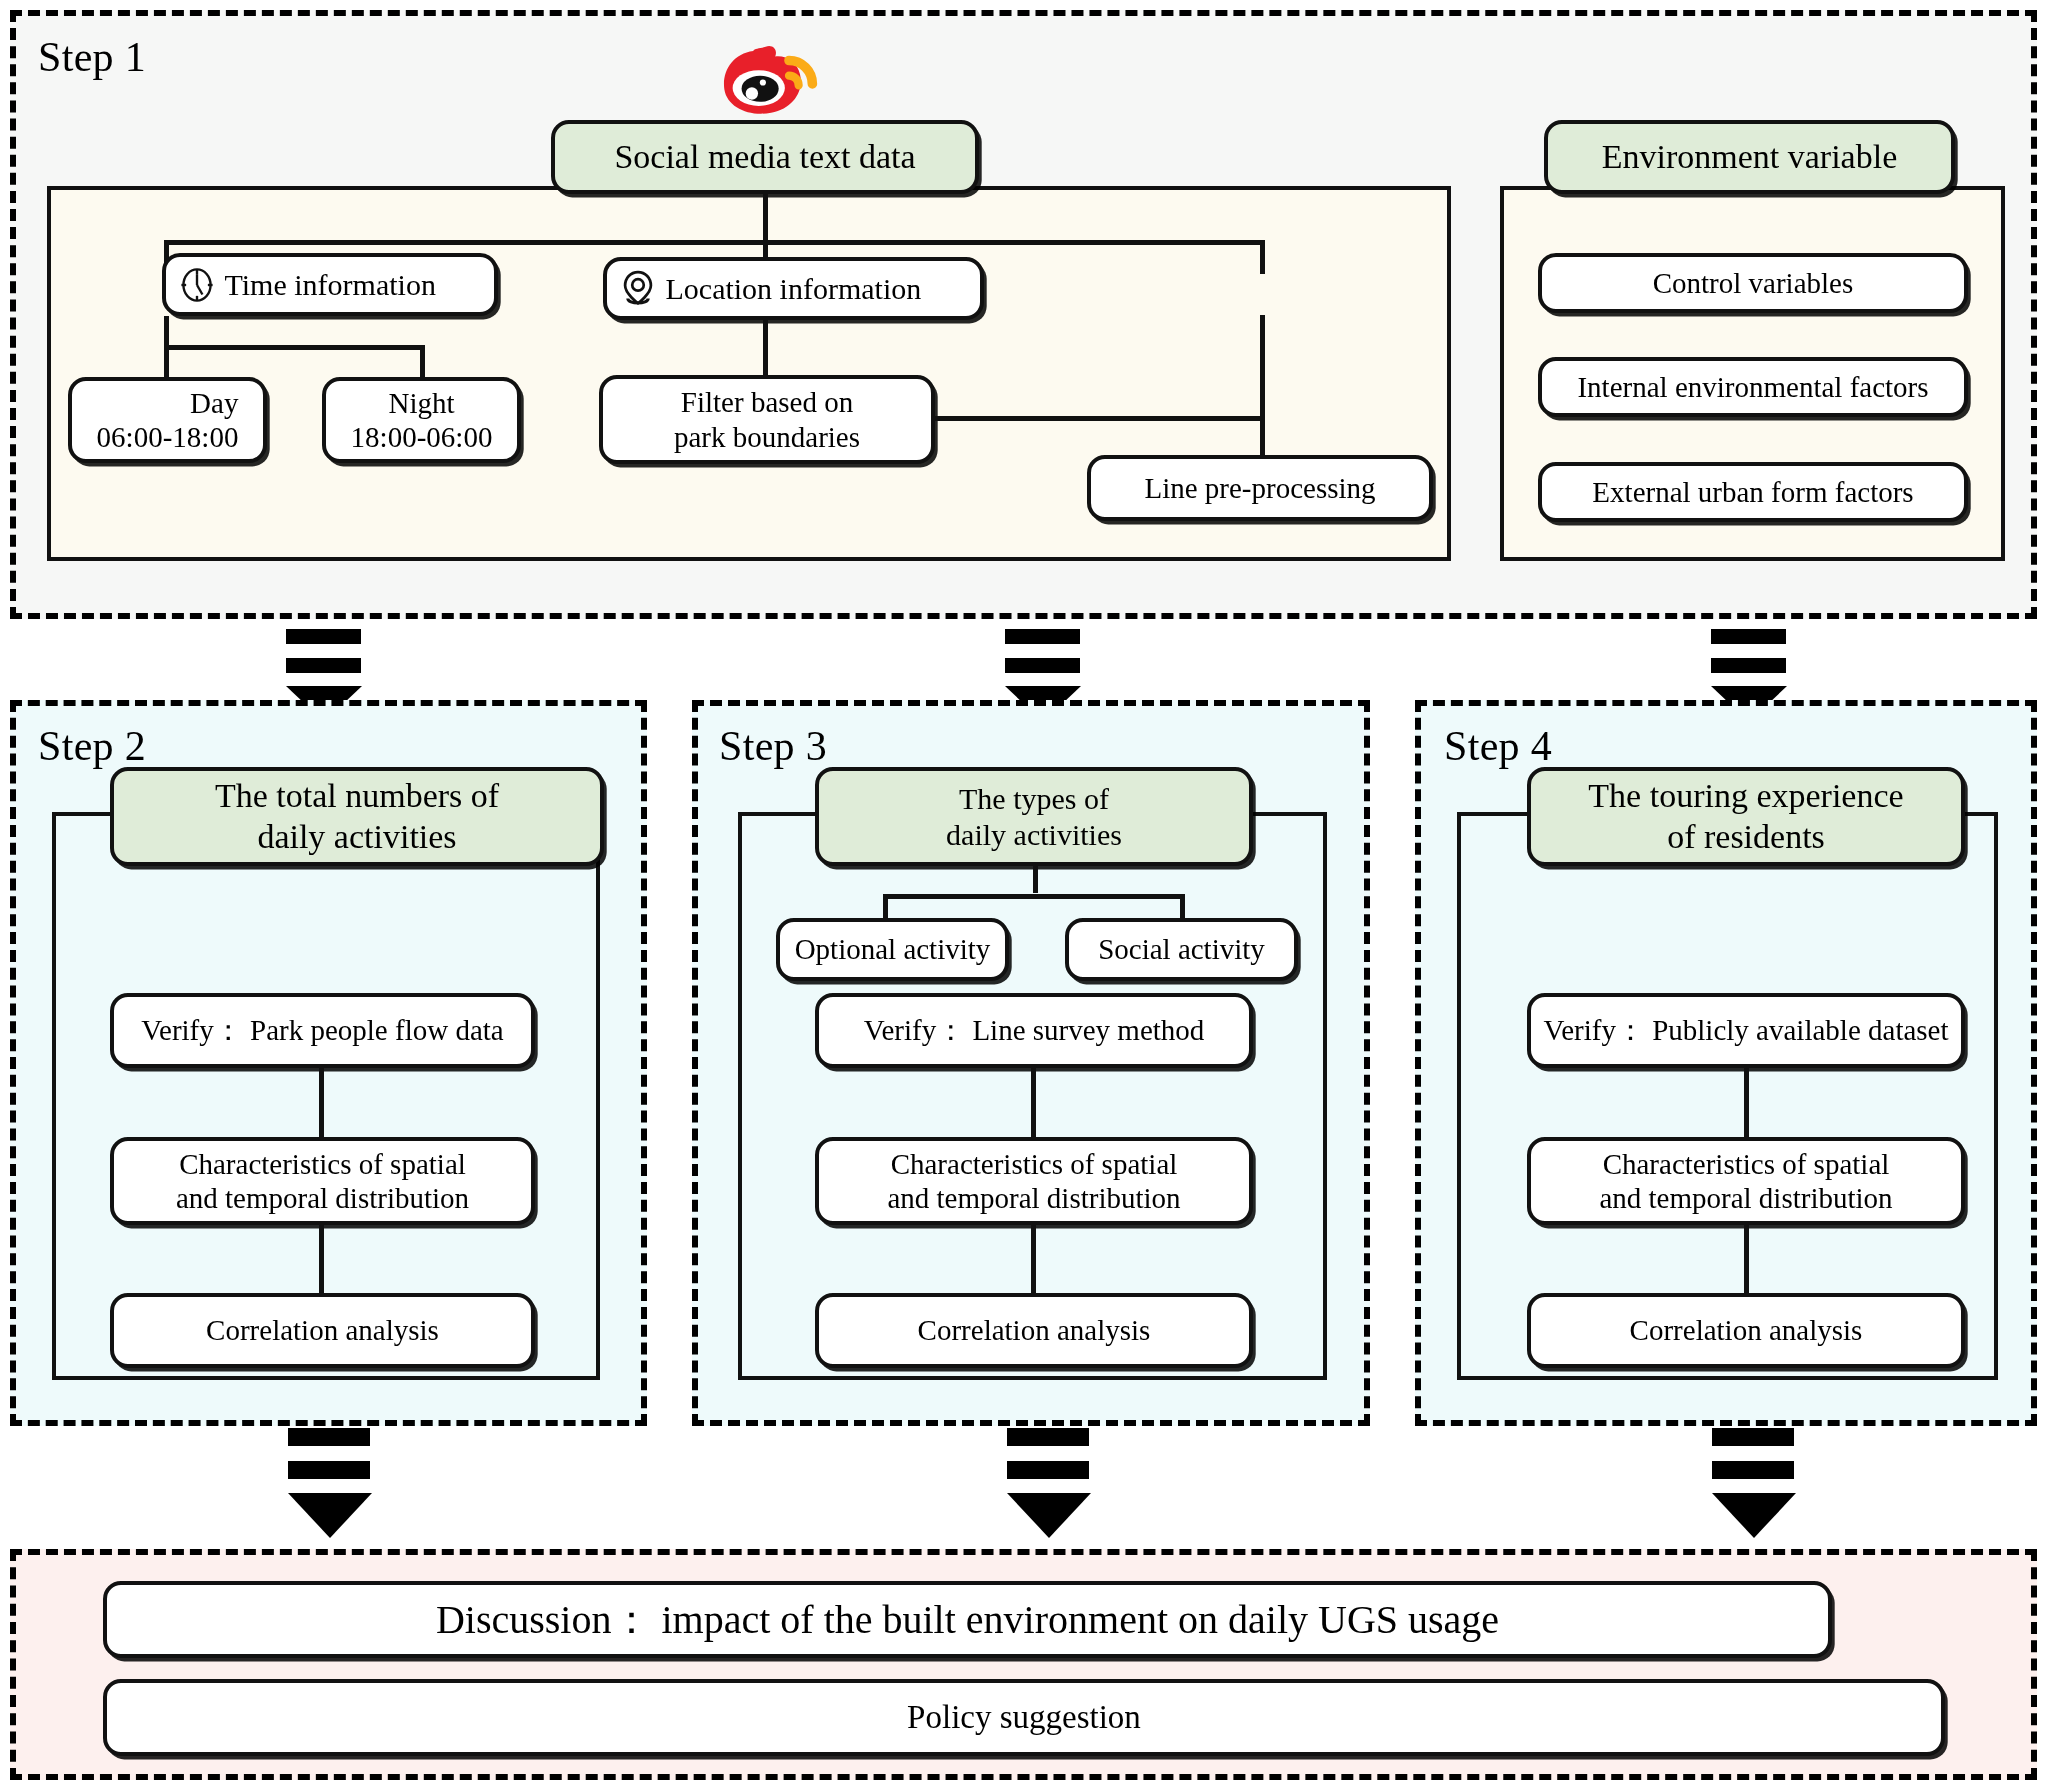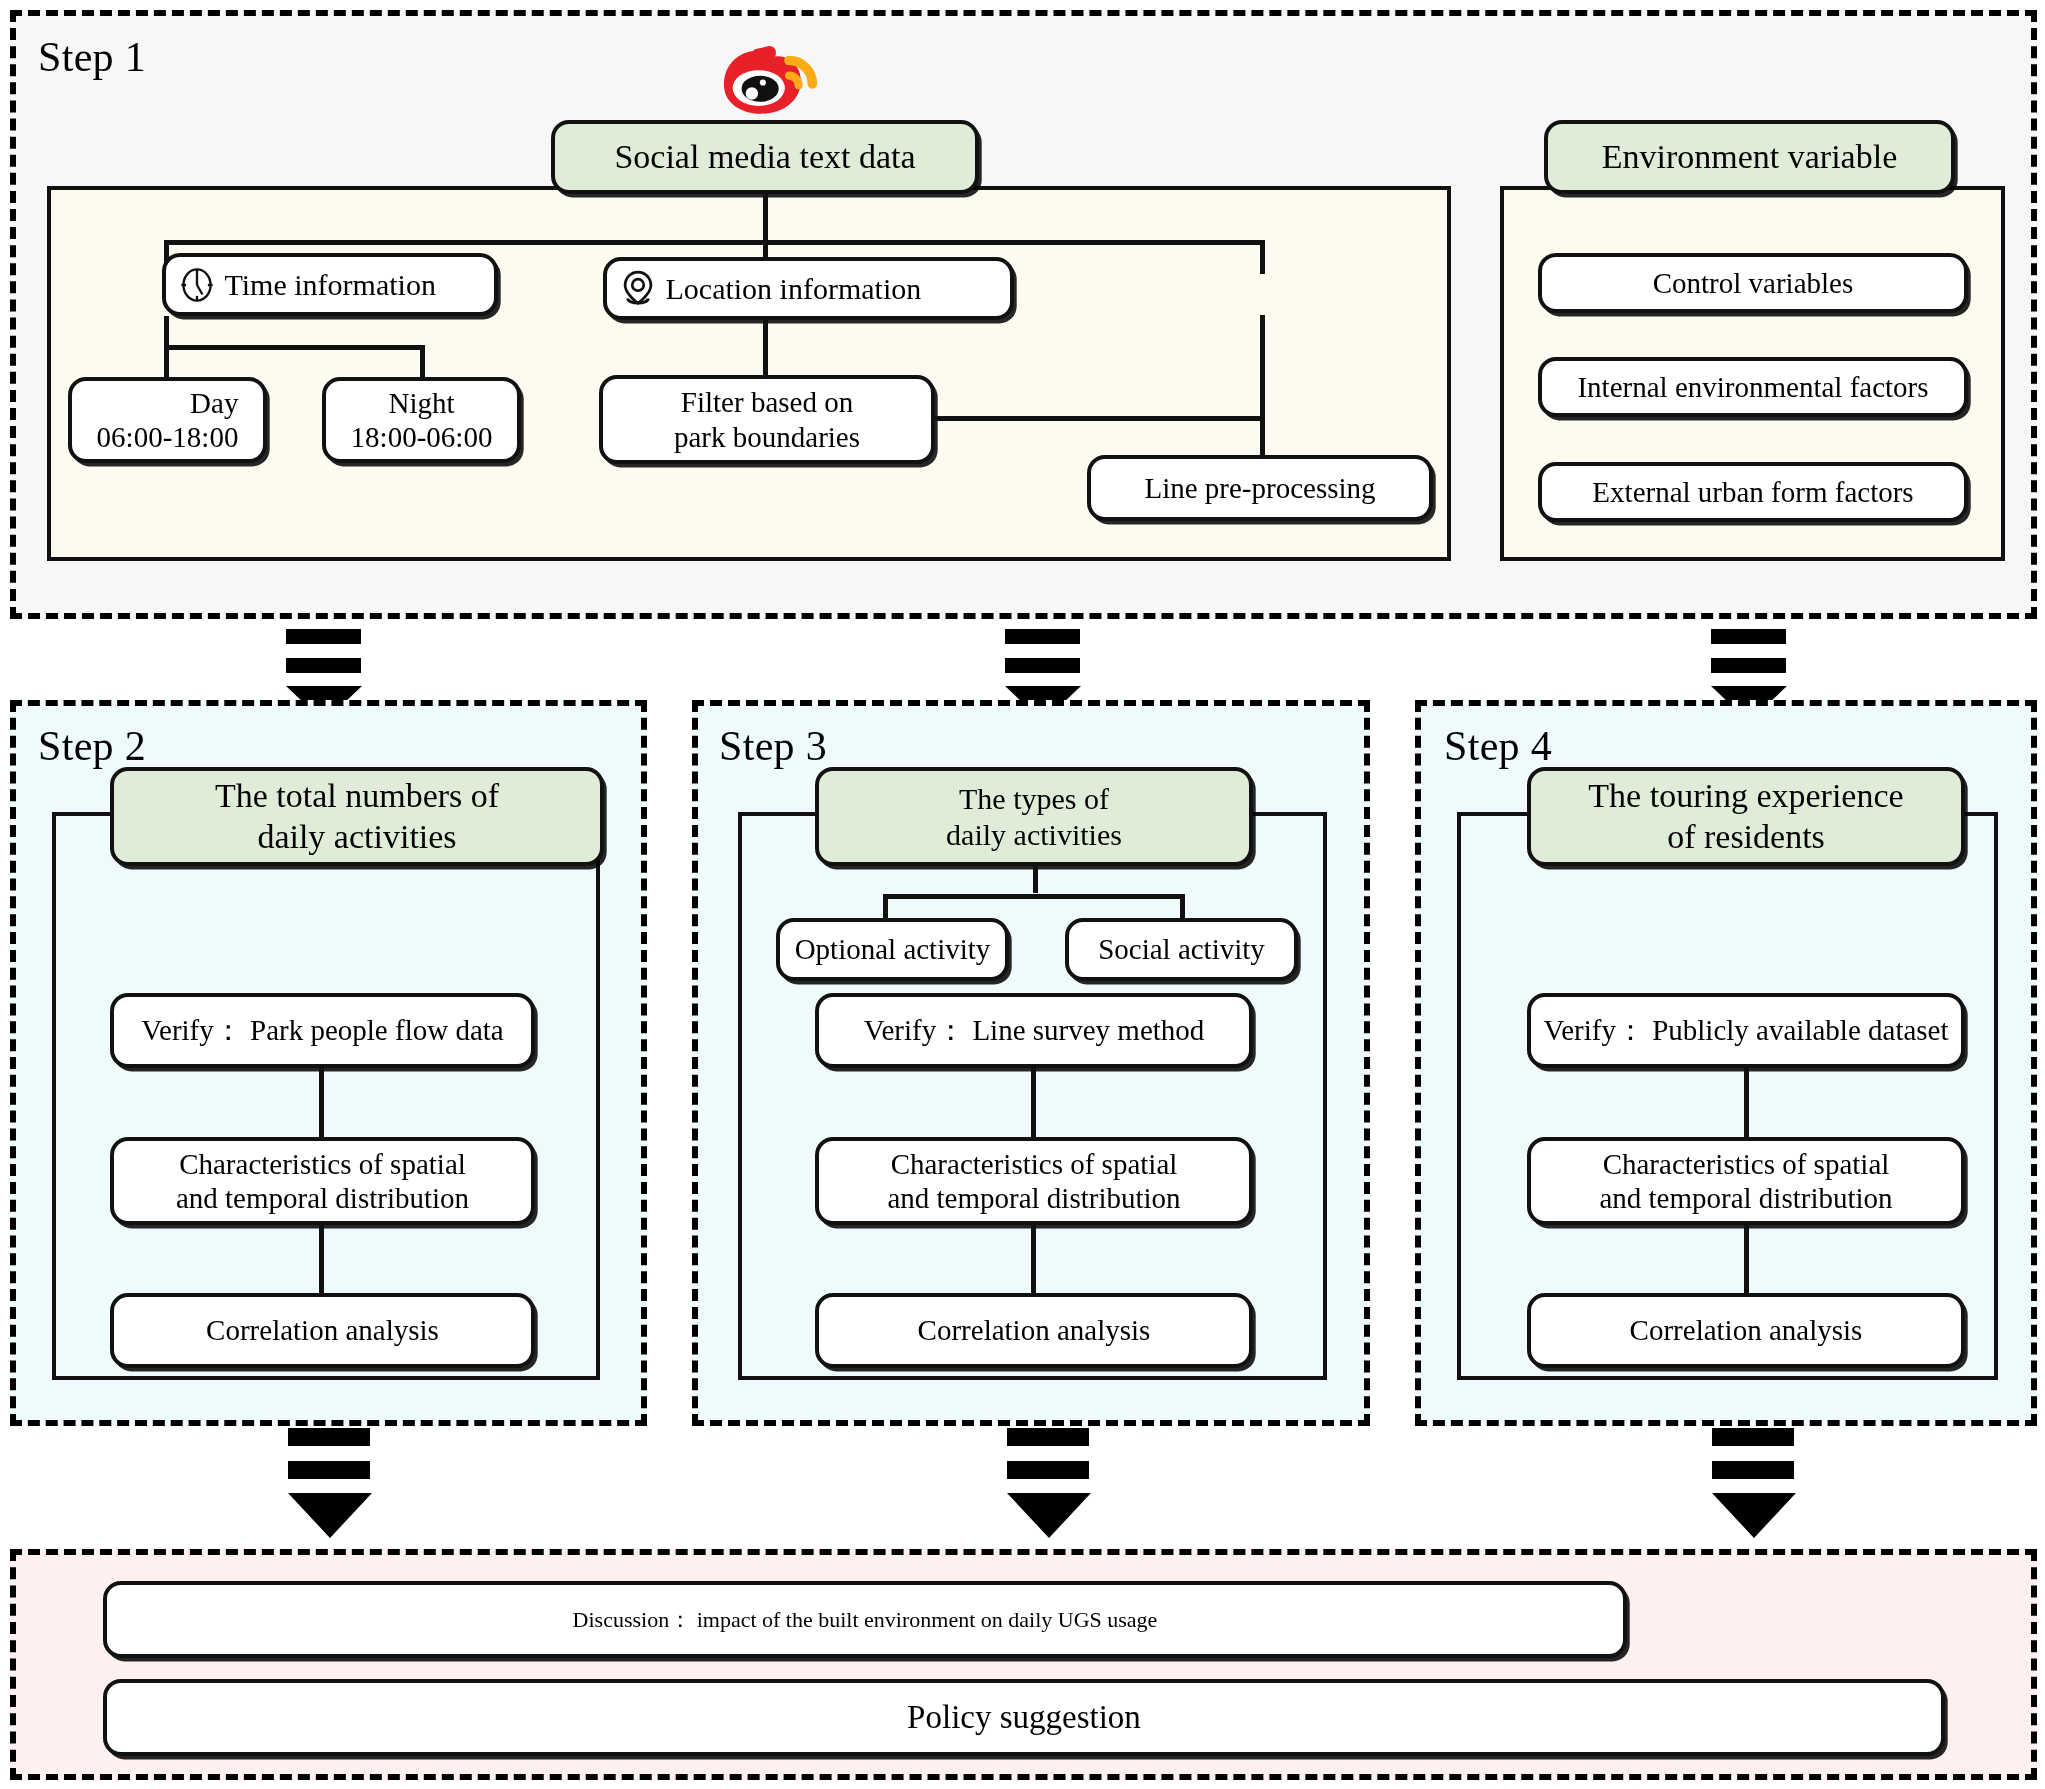--- a/index.html
+++ b/index.html
@@ -136,21 +136,21 @@
         <line x1="28" y1="44" x2="28" y2="51" stroke="#111" stroke-width="3.5"></line>
         <line x1="5" y1="28" x2="12" y2="28" stroke="#111" stroke-width="3.5"></line>
         <line x1="44" y1="28" x2="51" y2="28" stroke="#111" stroke-width="3.5"></line>
         <line x1="28" y1="28" x2="28" y2="12" stroke="#111" stroke-width="3.5"></line>
         <line x1="28" y1="28" x2="36" y2="42" stroke="#111" stroke-width="3.5"></line>
       </svg>
     </span>
     <span class="txt">Time information</span>
   </div>
 
-  <div class="node with-icon" style="left:603px; top:257px; width:411px; height:63px; font-size:30px;">
+  <div class="node with-icon" style="left:603px; top:257px; width:381px; height:63px; font-size:30px;">
     <span style="display:inline-flex;">
       <svg width="38" height="40" viewBox="0 0 56 58">
         <path d="M28 4 C17 4 9 13 9 24 C9 36 28 50 28 50 C28 50 47 36 47 24 C47 13 39 4 28 4 Z" fill="none" stroke="#111" stroke-width="4"></path>
         <circle cx="28" cy="23" r="8.5" fill="none" stroke="#111" stroke-width="4"></circle>
         <path d="M13 43 C13 52 43 52 43 43" fill="none" stroke="#111" stroke-width="4.5"></path>
       </svg>
     </span>
     <span class="txt">Location information</span>
   </div>
 
@@ -308,21 +308,21 @@
     <div class="tri" style="margin-top:13.7px;"></div>
   </div>
   <div class="arrow2" style="left:1712px; top:1428px; width:82px;">
     <div class="bar" style="height:18px;"></div>
     <div class="bar" style="height:18px; margin-top:15px;"></div>
     <div class="tri" style="margin-top:13.7px;"></div>
   </div>
 
   <div class="panel pink" style="left:9.6px; top:1549px; width:2027px; height:231px;"></div>
 
-  <div class="node" style="left:103px; top:1581px; width:1524px; height:77px; font-size:22px;">
+  <div class="node" style="left:103px; top:1581px; width:1729px; height:77px; font-size:40px;">
     <span class="txt">Discussion：  impact of the built environment on daily UGS usage</span>
   </div>
   <div class="node" style="left:103px; top:1679px; width:1842px; height:77px; font-size:33px;">
     <span class="txt">Policy suggestion</span>
   </div>
 
 </div>
 
 
 </body></html>

